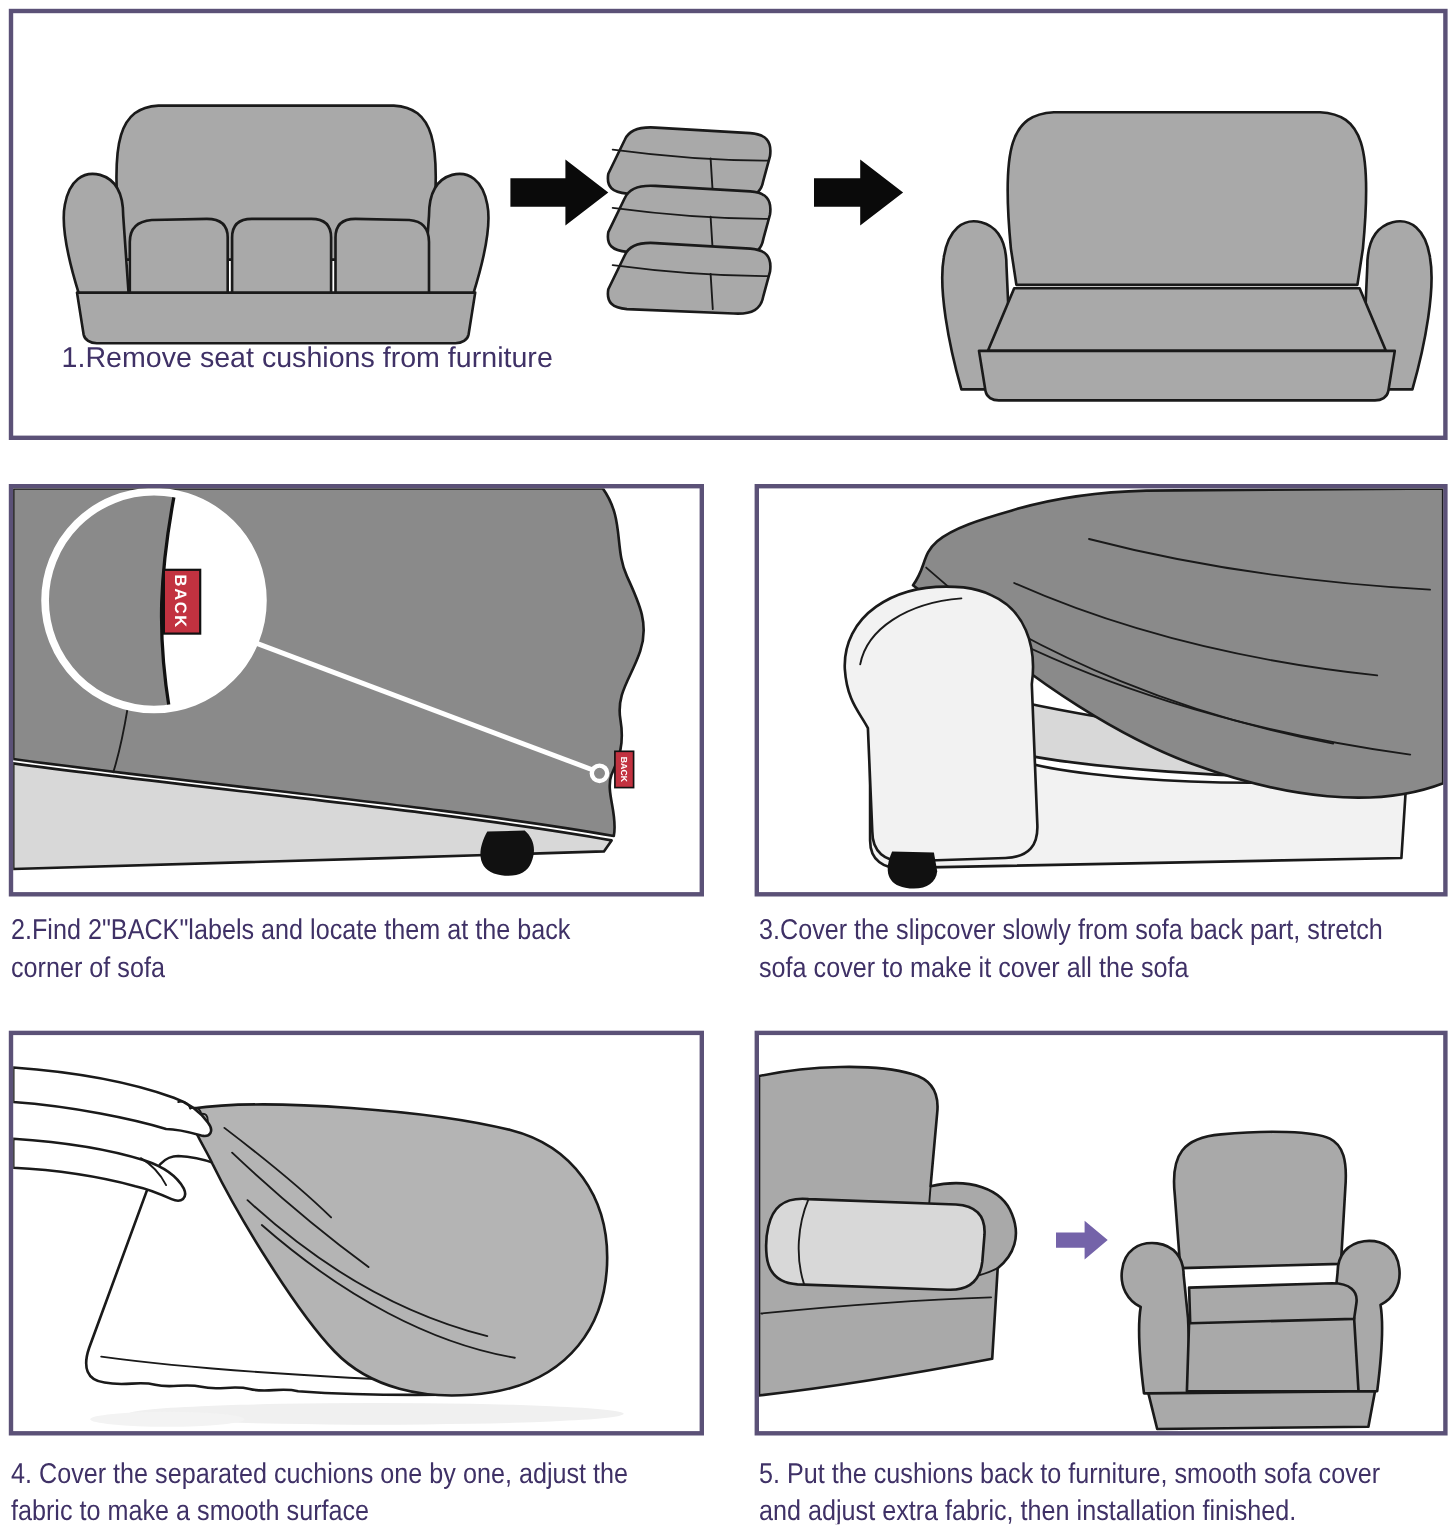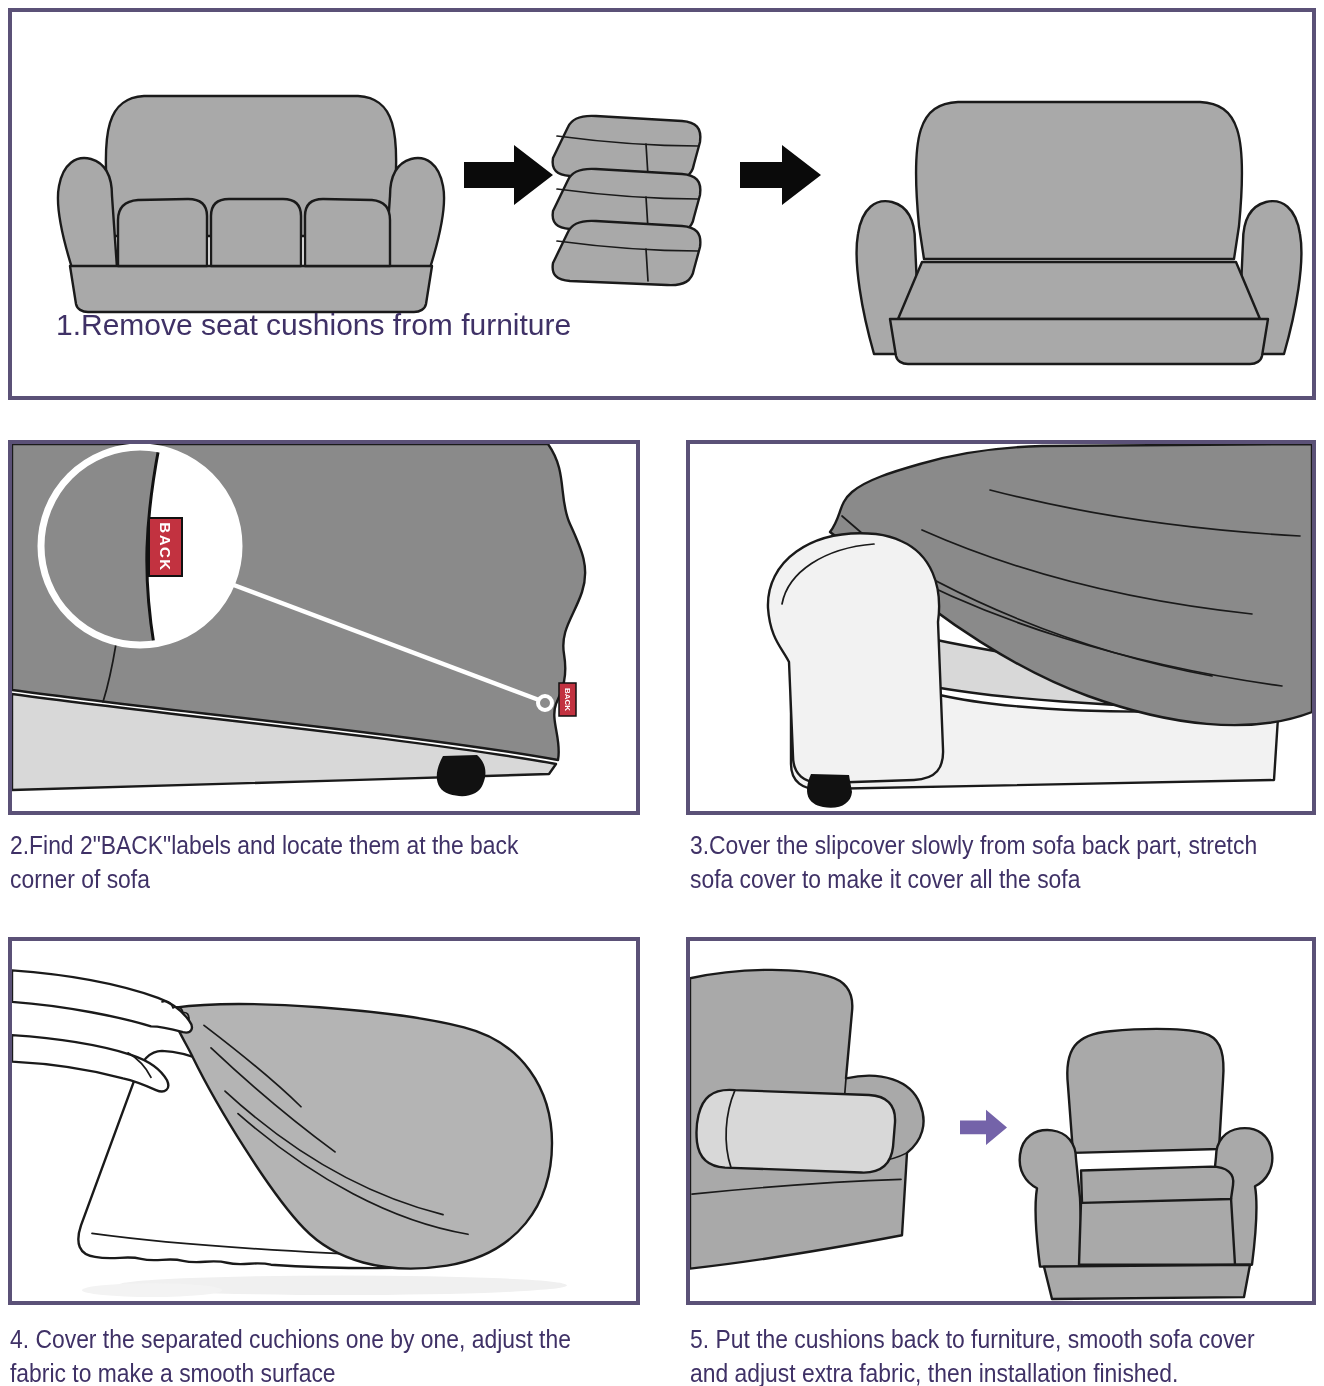--- a/index.html
+++ b/index.html
@@ -13,21 +13,21 @@
         font-family:"Liberation Sans",sans-serif;}
   .panel{position:absolute;border:4px solid var(--panel-border);background:#fff;box-sizing:border-box;}
   #p1{left:8px;top:8px;width:1308px;height:392px;}
   #p2{left:8px;top:440px;width:632px;height:375px;}
   #p3{left:686px;top:440px;width:630px;height:375px;}
   #p4{left:8px;top:937px;width:632px;height:368px;}
   #p5{left:686px;top:937px;width:630px;height:368px;}
   .panel svg{display:block;width:100%;height:100%;}
   .caption{position:absolute;color:var(--caption-text);font-size:26px;line-height:34px;
            transform:scaleX(0.88);transform-origin:left top;white-space:nowrap;}
-  #cap1{left:56px;top:300px;font-size:30px;line-height:50px;transform:none;white-space:nowrap;}
+  #cap1{left:56px;top:300px;font-size:26px;line-height:50px;transform:none;white-space:nowrap;}
   #cap2{left:10px;top:828px;}
   #cap3{left:690px;top:828px;}
   #cap4{left:10px;top:1322px;}
   #cap5{left:690px;top:1322px;}
   
   .f-sofa{fill:var(--sofa-gray);} .f-dark{fill:var(--cover-dark);}
   .f-med{fill:var(--cover-medium);} .f-seat{fill:var(--seat-light);}
   .f-body{fill:var(--body-light);} .f-red{fill:var(--back-red);}
   .f-black{fill:var(--arrow-black);} .f-purple{fill:var(--arrow-purple);}
   .f-white{fill:#ffffff;} .f-foot{fill:#111111;}

